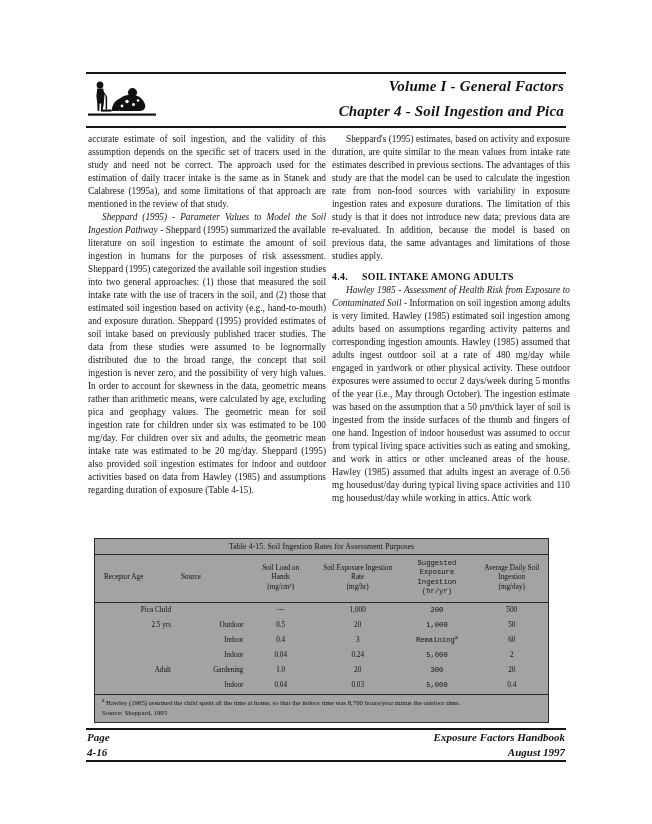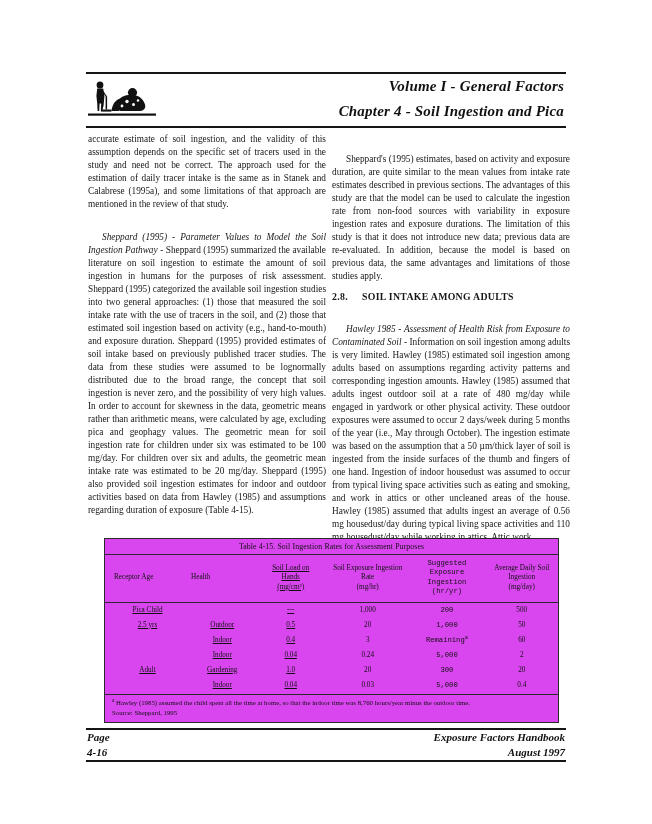--- a/index.html
+++ b/index.html
@@ -74,38 +74,38 @@
     text-align: justify;
     text-justify: inter-word;
     color: #171717;
   }
   #col-left  { left: 88px;  }
   #col-right { left: 332px; }
   .col p {
     margin: 0;
     text-indent: 0;
   }
-  .col p.indent { text-indent: 14px; margin-top: 20px; }
+  .col p.indent { text-indent: 14px; }
   .col i, .col .ital { font-style: italic; }
   .sec-head {
     font-weight: bold;
     font-size: 9.8px;
     margin: 7px 0 1px 0;
     letter-spacing: 0.3px;
   }
   .sec-head .num { display: inline-block; width: 30px; }
   
   #table-wrap {
     position: absolute;
-    left: 104px;
+    left: 94px;
     top: 538px;
     width: 455px;
     border: 1px solid #2a2a2a;
     box-sizing: border-box;
-    background: #d946ef;
+    background: #a3a3a3;
   }
   #table-title {
     font-size: 7.8px;
     text-align: center;
     padding: 3px 0 3px 0;
     border-bottom: 1px solid #2a2a2a;
     letter-spacing: 0.1px;
   }
   table.data {
     width: 100%;
@@ -118,25 +118,25 @@
     padding: 4px 1px 5px 1px;
     border-bottom: 1px solid #2a2a2a;
     line-height: 9.4px;
   }
   table.data thead td.lft { text-align: left; padding-left: 9px; }
   table.data tbody td {
     text-align: center;
     padding: 3.0px 1px;
     line-height: 9px;
   }
-  table.data tbody td.lft { text-align: center; padding-left: 9px; text-decoration: underline; }
+  table.data tbody td.lft { text-align: right; padding-left: 9px; }
   table.data tbody tr:last-child td { padding-bottom: 4px; }
   .c-age { width: 17%; }
   .c-set { width: 16%; }
-  .c-load { width: 16%; text-decoration: underline; }
+  .c-load { width: 16%; }
   .c-rate { width: 18%; }
   .c-dur { width: 17%; font-family: Liberation Mono, monospace; }
   .c-adi { width: 16%; }
   .tbl-foot-rule {
     height: 1px;
     background: #2a2a2a;
     margin: 0;
   }
   #table-notes {
     font-size: 6.8px;
@@ -222,34 +222,34 @@
     <div class="rule-bottom"></div>
   </div>
 
   <div class="col" id="col-left">
     <p>accurate estimate of soil ingestion, and the validity of this assumption depends on the specific set of tracers used in the study and need not be correct.  The approach used for the estimation of daily tracer intake is the same as in Stanek and Calabrese (1995a), and some limitations of that approach are mentioned in the review of that study.</p>
     <p class="indent"><i class="ital">Sheppard (1995) - Parameter Values to Model the Soil Ingestion Pathway</i><span> - Sheppard (1995) summarized the available literature on soil ingestion to estimate the amount of soil ingestion in humans for the purposes of risk assessment.  Sheppard (1995) categorized the available soil ingestion studies into two general approaches:  (1) those that measured the soil intake rate with the use of tracers in the soil, and (2) those that estimated soil ingestion based on activity (e.g., hand-to-mouth) and exposure duration.  Sheppard (1995) provided estimates of soil intake based on previously published tracer studies.  The data from these studies were assumed to be lognormally distributed due to the broad range, the concept that soil ingestion is never zero, and the possibility of very high values.  In order to account for skewness in the data, geometric means rather than arithmetic means, were calculated by age, excluding pica and geophagy values.  The geometric mean for soil ingestion rate for children under six was estimated to be 100 mg/day.  For children over six and adults, the geometric mean intake rate was estimated to be 20 mg/day.  Sheppard (1995) also provided soil ingestion estimates for indoor and outdoor activities based on data from Hawley (1985) and assumptions regarding duration of exposure (Table 4-15).</span></p>
   </div>
 
   <div class="col" id="col-right">
     <p class="indent">Sheppard's (1995) estimates, based on activity and exposure duration, are quite similar to the mean values from intake rate estimates described in previous sections.  The advantages of this study are that the model can be used to calculate the ingestion rate from non-food sources with variability in exposure ingestion rates and exposure durations.  The limitation of this study is that it does not introduce new data; previous data are re-evaluated.  In addition, because the model is based on previous data, the same advantages and limitations of those studies apply.</p>
-    <div class="sec-head"><span class="num">2.8.</span><span>SOIL INTAKE AMONG ADULTS</span></div>
+    <div class="sec-head"><span class="num">4.4.</span><span>SOIL INTAKE AMONG ADULTS</span></div>
     <p class="indent"><i class="ital">Hawley 1985 - Assessment of Health Risk from Exposure to Contaminated Soil</i><span> - Information on soil ingestion among adults is very limited.  Hawley (1985) estimated soil ingestion among adults based on assumptions regarding activity patterns and corresponding ingestion amounts.  Hawley (1985) assumed that adults ingest outdoor soil at a rate of 480 mg/day while engaged in yardwork or other physical activity.  These outdoor exposures were assumed to occur 2 days/week during 5 months of the year (i.e., May through October).  The ingestion estimate was based on the assumption that a 50 µm/thick layer of soil is ingested from the inside surfaces of the thumb and fingers of one hand.  Ingestion of indoor housedust was assumed to occur from typical living space activities such as eating and  smoking, and work in attics or other uncleaned areas of the house.  Hawley (1985) assumed that adults ingest an average of 0.56 mg housedust/day during typical living space activities and 110 mg housedust/day while working in attics.  Attic work</span></p>
   </div>
 
   <div id="table-wrap">
     <div id="table-title">Table 4-15.  Soil Ingestion Rates for Assessment Purposes</div>
     <table class="data">
       <thead>
         <tr>
           <td class="lft c-age">
             <div>Receptor Age</div>
           </td>
           <td class="lft c-set">
-            <div>Health</div>
+            <div>Source</div>
           </td>
           <td class="c-load">
             <div>Soil Load on</div>
             <div>Hands</div>
             <div>(mg/cm²)</div>
           </td>
           <td class="c-rate">
             <div>Soil Exposure Ingestion</div>
             <div>Rate</div>
             <div>(mg/hr)</div>

